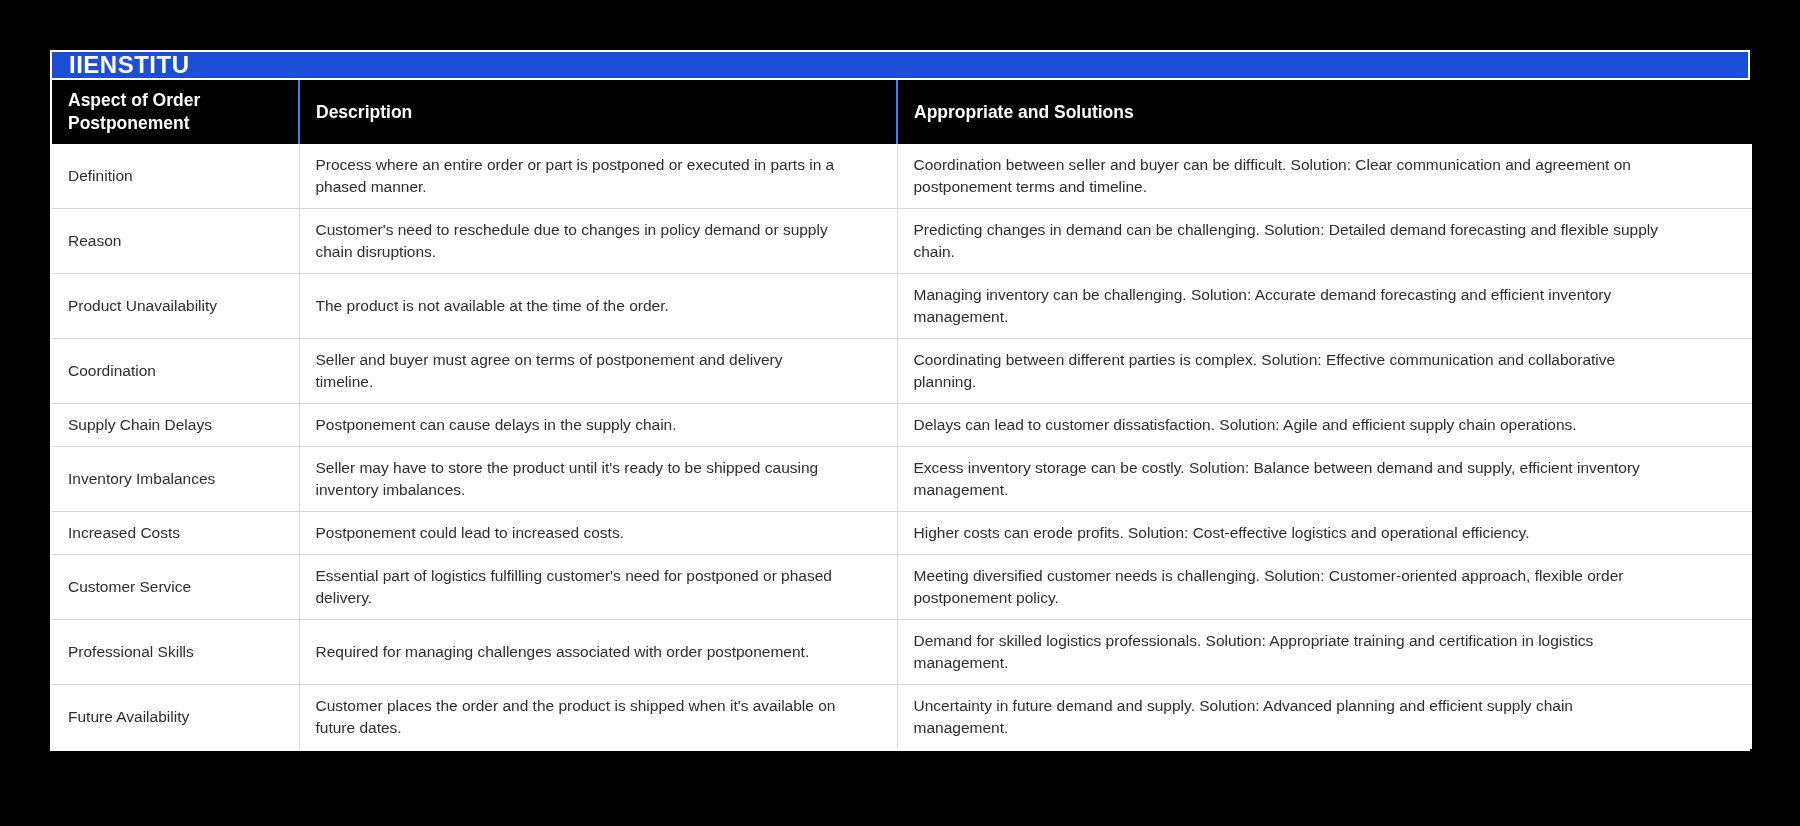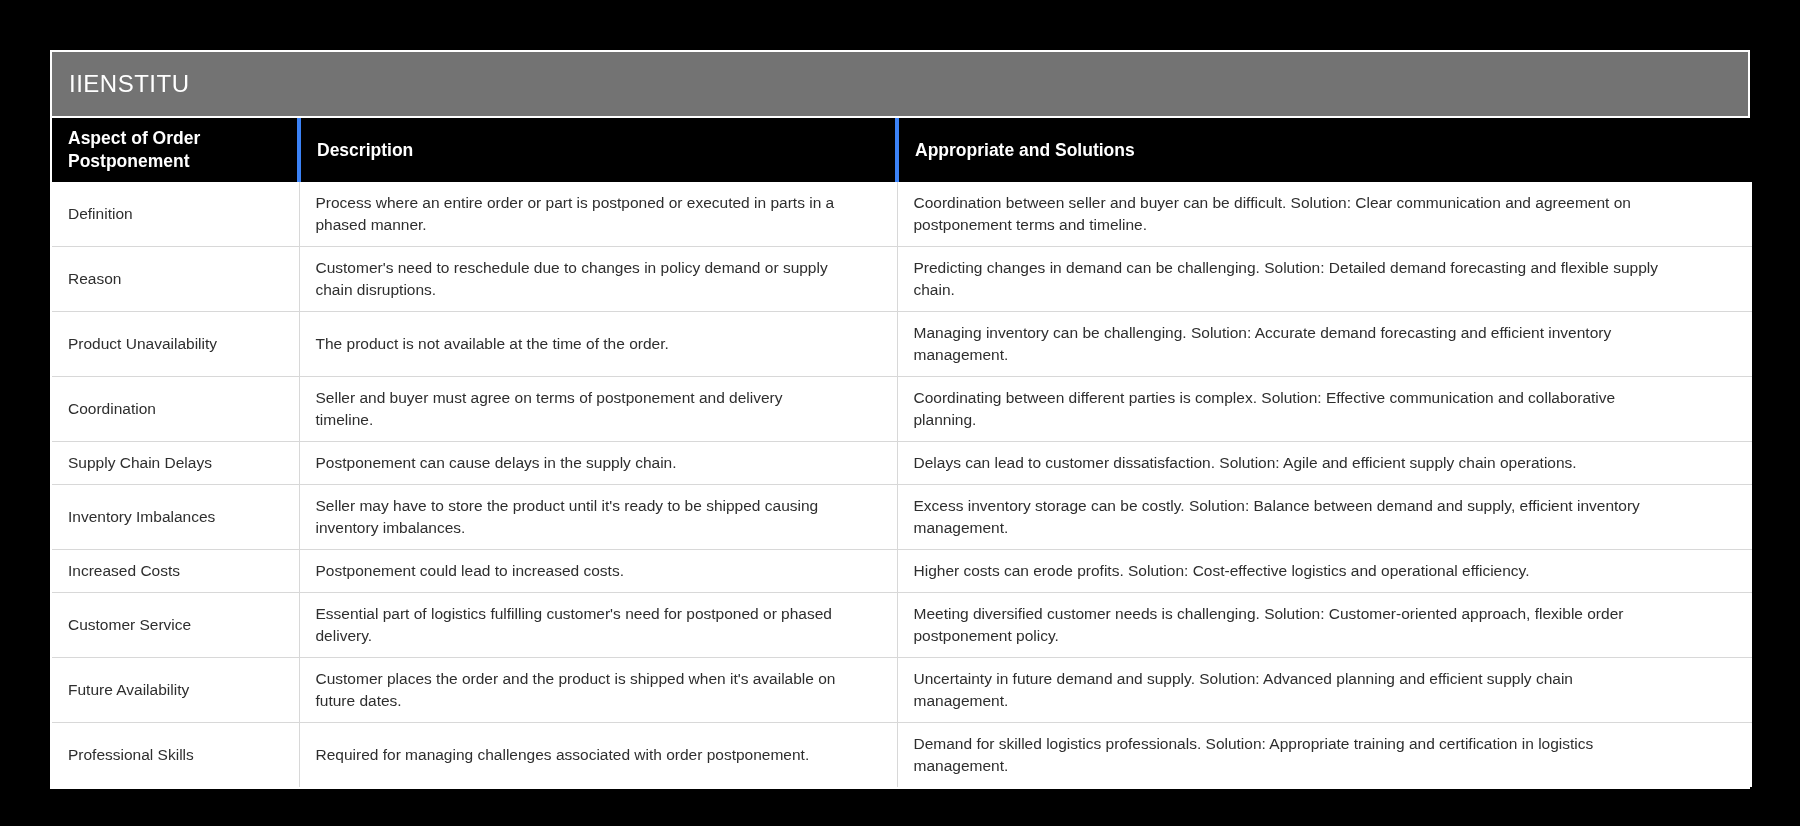--- a/index.html
+++ b/index.html
@@ -11,47 +11,47 @@
   }
   .table-card {
     position: absolute;
     left: 50px;
     top: 50px;
     width: 1700px;
     border: 2px solid #ffffff;
     background: #000000;
   }
   .brand-bar {
-    background: #737373;
+    background: #1d4ed8;
     color: #ffffff;
     font-size: 24px;
-    font-weight: 400;
+    font-weight: 700;
     line-height: 26px;
-    padding: 19px 17px;
+    padding: 0 17px;
     border-bottom: 2px solid #ffffff;
     letter-spacing: 0.5px;
   }
   table {
     width: 100%;
     border-collapse: collapse;
     table-layout: fixed;
   }
   thead th {
     background: #000000;
     color: #ffffff;
     font-size: 17.5px;
     font-weight: 700;
     line-height: 23px;
     text-align: left;
     vertical-align: middle;
     padding: 9px 16px;
     white-space: pre-line;
     height: 64px;
   }
-  thead th + th { border-left: 4px solid #3b82f6; }
+  thead th + th { border-left: 2px solid #3b82f6; }
   tbody td {
     background: #ffffff;
     color: #2e2e2e;
     font-size: 15.5px;
     line-height: 22px;
     text-align: left;
     vertical-align: middle;
     padding: 10px 16px;
     white-space: pre-line;
   }
@@ -123,27 +123,27 @@
         <td>Higher costs can erode profits. Solution: Cost-effective logistics and operational efficiency.</td>
       </tr>
       <tr>
         <td>Customer Service</td>
         <td>Essential part of logistics fulfilling customer's need for postponed or phased
 delivery.</td>
         <td>Meeting diversified customer needs is challenging. Solution: Customer-oriented approach, flexible order
 postponement policy.</td>
       </tr>
       <tr>
+        <td>Professional Skills</td>
+        <td>Required for managing challenges associated with order postponement.</td>
+        <td>Demand for skilled logistics professionals. Solution: Appropriate training and certification in logistics
+management.</td>
+      </tr>
+      <tr>
         <td>Future Availability</td>
         <td>Customer places the order and the product is shipped when it's available on
 future dates.</td>
         <td>Uncertainty in future demand and supply. Solution: Advanced planning and efficient supply chain
-management.</td>
-      </tr>
-      <tr>
-        <td>Professional Skills</td>
-        <td>Required for managing challenges associated with order postponement.</td>
-        <td>Demand for skilled logistics professionals. Solution: Appropriate training and certification in logistics
 management.</td>
       </tr>
     </tbody>
   </table>
 </div>
 
 </body></html>

